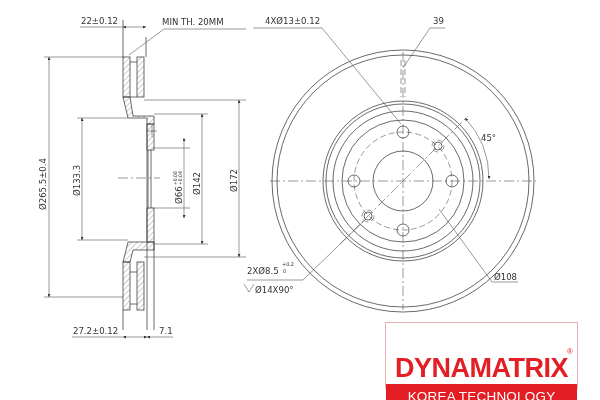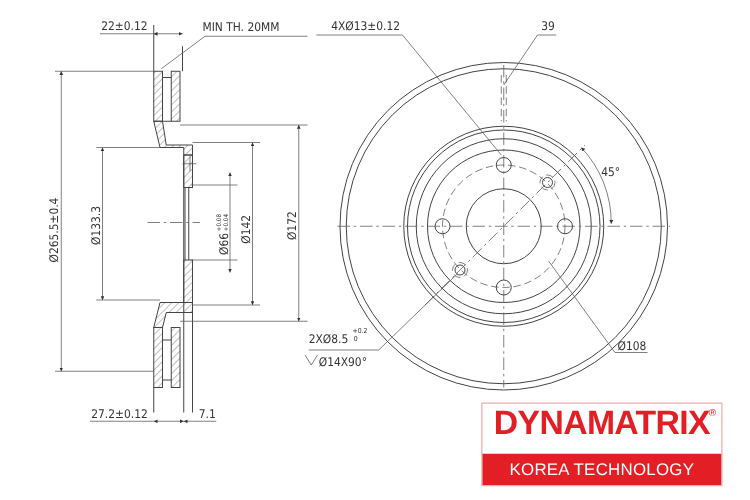--- a/index.html
+++ b/index.html
@@ -5,21 +5,21 @@
   html, body { margin:0; padding:0; background:#ffffff; }
   body { width:600px; height:400px; position:relative; overflow:hidden; font-family:"Liberation Sans", sans-serif; }
   #drawing { position:absolute; left:0; top:0; }
   .dim { font-family:"DejaVu Sans Condensed","DejaVu Sans", sans-serif; font-size:9.5px; fill:#333; }
   .ln { stroke:#444; stroke-width:0.8; fill:none; }
   .thin { stroke:#555; stroke-width:0.6; fill:none; }
   .center { stroke:#555; stroke-width:0.6; fill:none; stroke-dasharray:10 3 2 3; }
   .dash { stroke:#555; stroke-width:0.6; fill:none; stroke-dasharray:6 3; }
   .hatch { fill:url(#hatchPat); stroke:#444; stroke-width:0.8; }
   .logo { position:absolute; left:385px; top:322px; width:193px; height:67px; border:1px solid #e8b0b0; box-sizing:border-box; background:#fff; }
-  .logo-top { height:40px; display:flex; align-items:flex-start; justify-content:center; position:relative; }
+  .logo-top { height:40px; display:flex; align-items:flex-end; justify-content:center; position:relative;margin-top:21px; }
   .brand { font-family:"Liberation Sans", sans-serif; font-weight:bold; font-size:27px; color:#e31e24; letter-spacing:-0.5px; }
   .reg { position:absolute; right:4px; top:3px; font-size:8px; color:#e31e24; }
   .logo-bottom { height:25px; background:#e31e24; color:#fff; display:flex; align-items:center; justify-content:center; font-family:"Liberation Sans", sans-serif; font-size:13.5px; letter-spacing:0.2px; }
 </style>
 </head>
 <body>
 
 <svg id="drawing" width="600" height="400" viewBox="0 0 600 400" xmlns="http://www.w3.org/2000/svg">
   <defs>
     <pattern id="hatchPat" patternUnits="userSpaceOnUse" width="4" height="4" patternTransform="rotate(45)">

